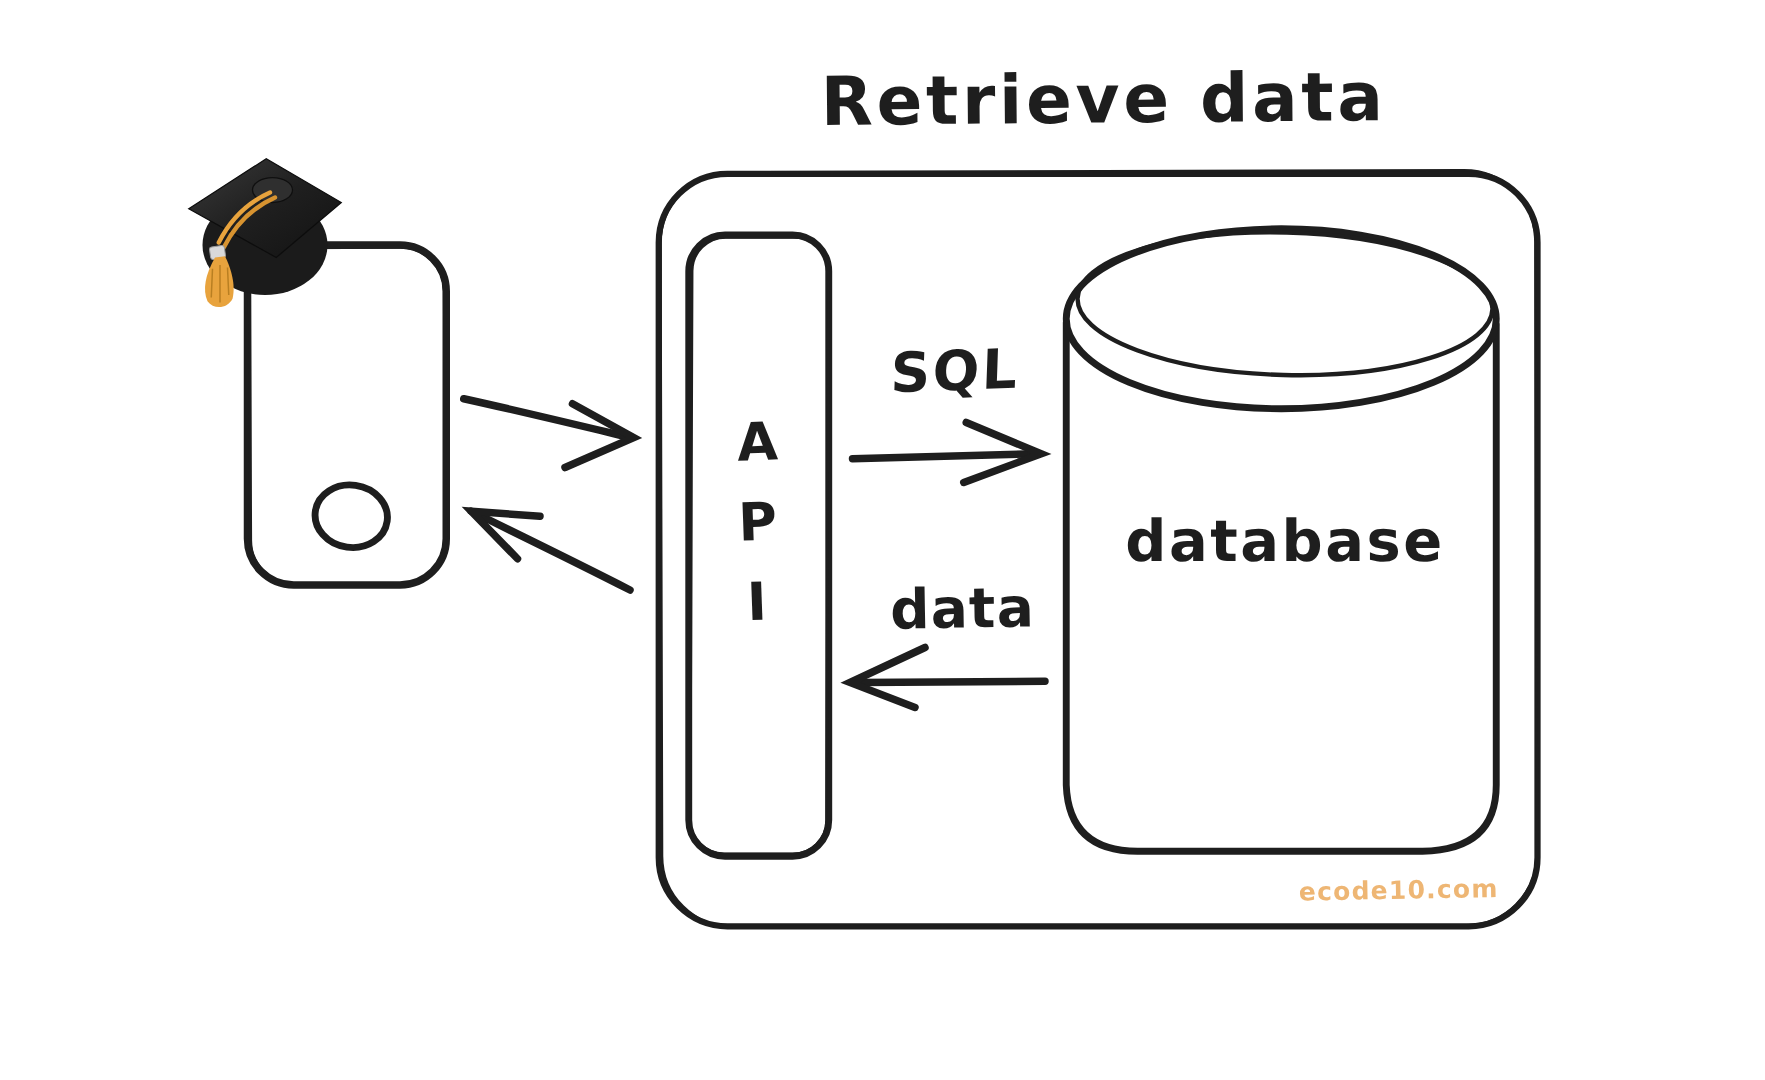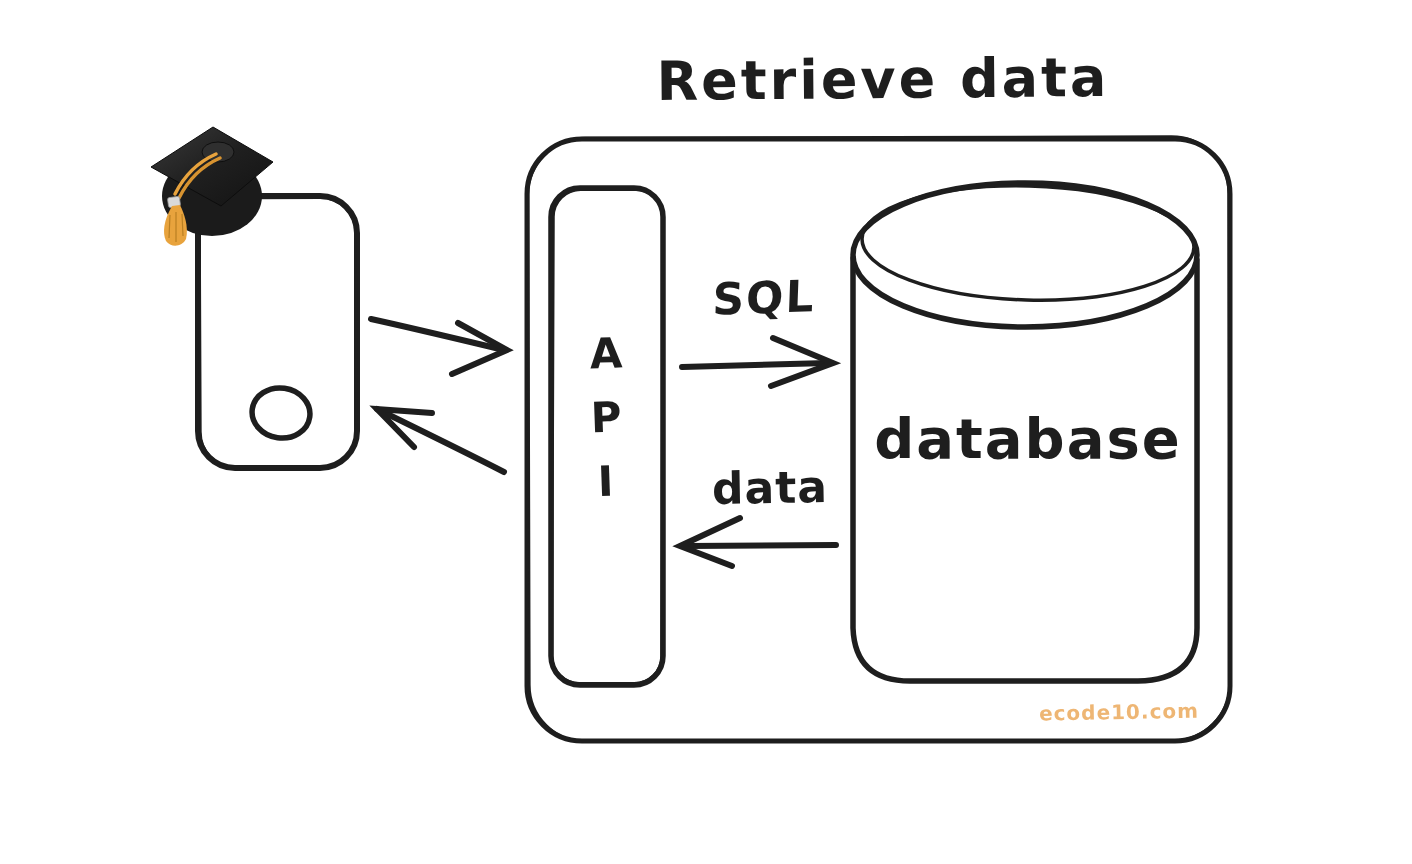--- a/index.html
+++ b/index.html
@@ -48,21 +48,21 @@
   .data-label {
     left: 770px;
     top: 462px;
     font-size: 44px;
     letter-spacing: 1px;
     transform: translateX(-50%) rotate(-1deg);
   }
   .database-label {
     left: 1028px;
     top: 406px;
-    font-size: 56px;
+    font-size: 46px;
     letter-spacing: 2px;
   }
   .api-letters {
     position: absolute;
     left: 606px;
     top: 322px;
     transform: translateX(-50%);
     display: flex;
     flex-direction: column;
     align-items: center;

